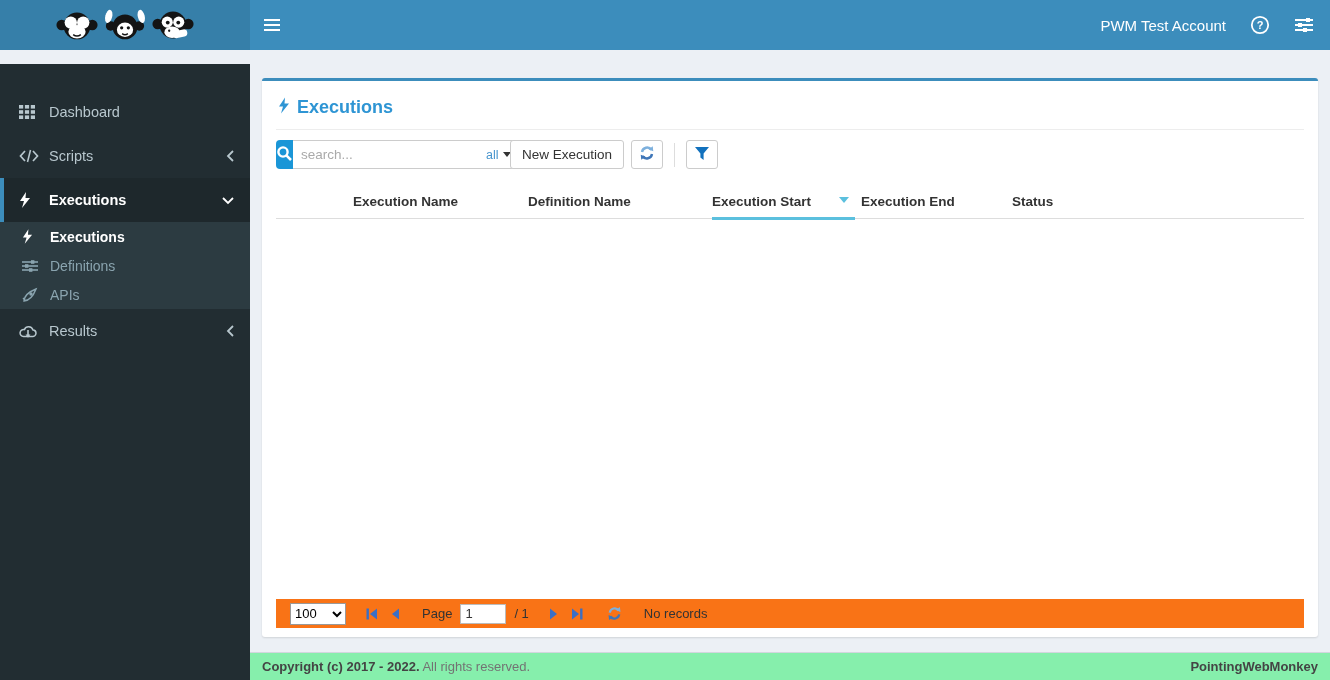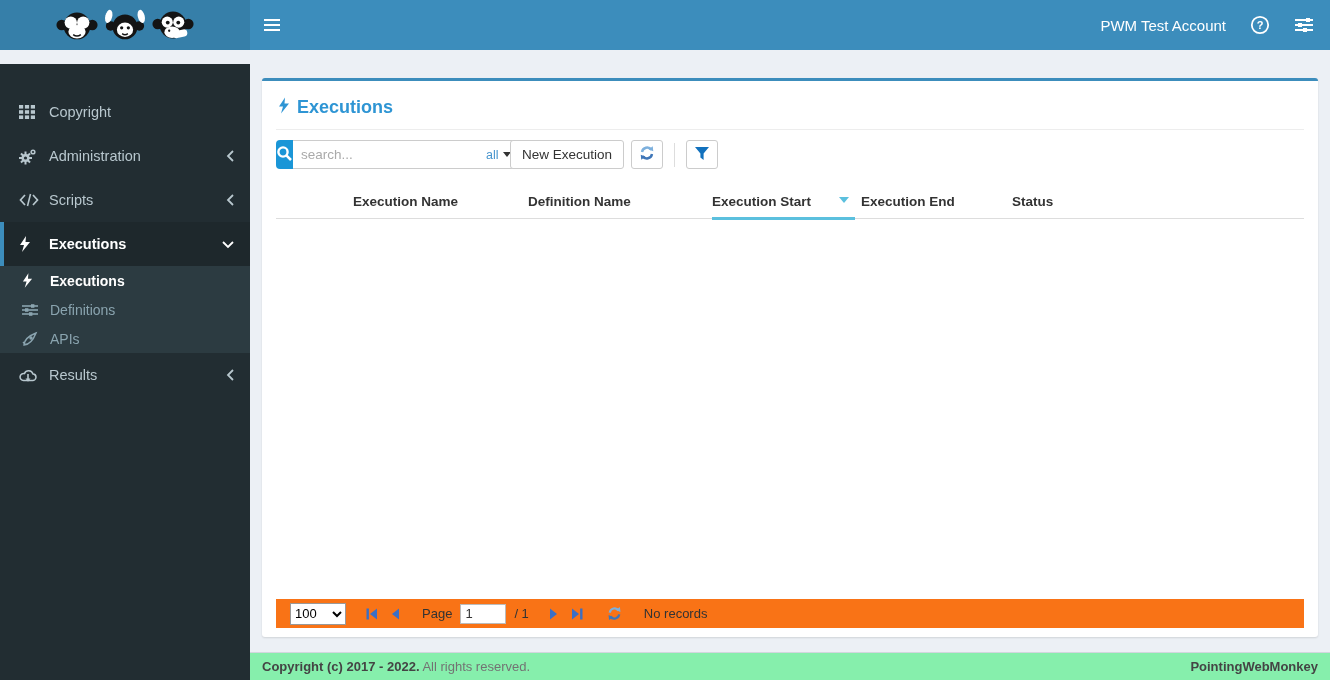--- a/index.html
+++ b/index.html
@@ -165,45 +165,23 @@
                 <rect x="11.8" y="1" width="4.2" height="3.6"></rect>
               <rect x="0" y="6.2" width="4.2" height="3.6"></rect>
                 <rect x="5.9" y="6.2" width="4.2" height="3.6"></rect>
                 <rect x="11.8" y="6.2" width="4.2" height="3.6"></rect>
               <rect x="0" y="11.4" width="4.2" height="3.6"></rect>
                 <rect x="5.9" y="11.4" width="4.2" height="3.6"></rect>
                 <rect x="11.8" y="11.4" width="4.2" height="3.6"></rect>
             </g>
           </svg>
         </span>
-        <span class="si-label">Copyright</span>
+        <span class="si-label">Dashboard</span>
       </a>
 
-      <a class="side-item">
-        <span class="si-icon">
-          <svg width="18" height="17" viewBox="0 0 18 17">
-            <g stroke="currentColor" stroke-width="2">
-              <line x1="6.5" y1="3.5" x2="6.5" y2="16.5"></line>
-                <line x1="0" y1="10" x2="13" y2="10"></line>
-              <line x1="2" y1="5.5" x2="11" y2="14.5"></line>
-                <line x1="11" y1="5.5" x2="2" y2="14.5"></line>
-            </g>
-            <circle cx="6.5" cy="10" r="4" fill="currentColor"></circle>
-            <circle cx="6.5" cy="10" r="1.6" fill="#222d32"></circle>
-            <circle cx="14" cy="4" r="2.6" fill="currentColor"></circle>
-            <circle cx="14" cy="4" r="1.1" fill="#222d32"></circle>
-          </svg>
-        </span>
-        <span class="si-label">Administration</span>
-        <span class="si-chevron">
-          <svg width="10" height="14" viewBox="0 0 10 14">
-              <polyline points="8,2 3,7 8,12" fill="none" stroke="currentColor" stroke-width="1.8"></polyline>
-            </svg>
-        </span>
-      </a>
 
 
       <a class="side-item">
         <span class="si-icon">
           <svg width="20" height="14" viewBox="0 0 20 14">
             <polyline points="6,2 1.5,7 6,12" fill="none" stroke="currentColor" stroke-width="1.7"></polyline>
             <polyline points="14,2 18.5,7 14,12" fill="none" stroke="currentColor" stroke-width="1.7"></polyline>
             <line x1="8.5" y1="13" x2="11.5" y2="1" stroke="currentColor" stroke-width="1.5"></line>
           </svg>
         </span>

